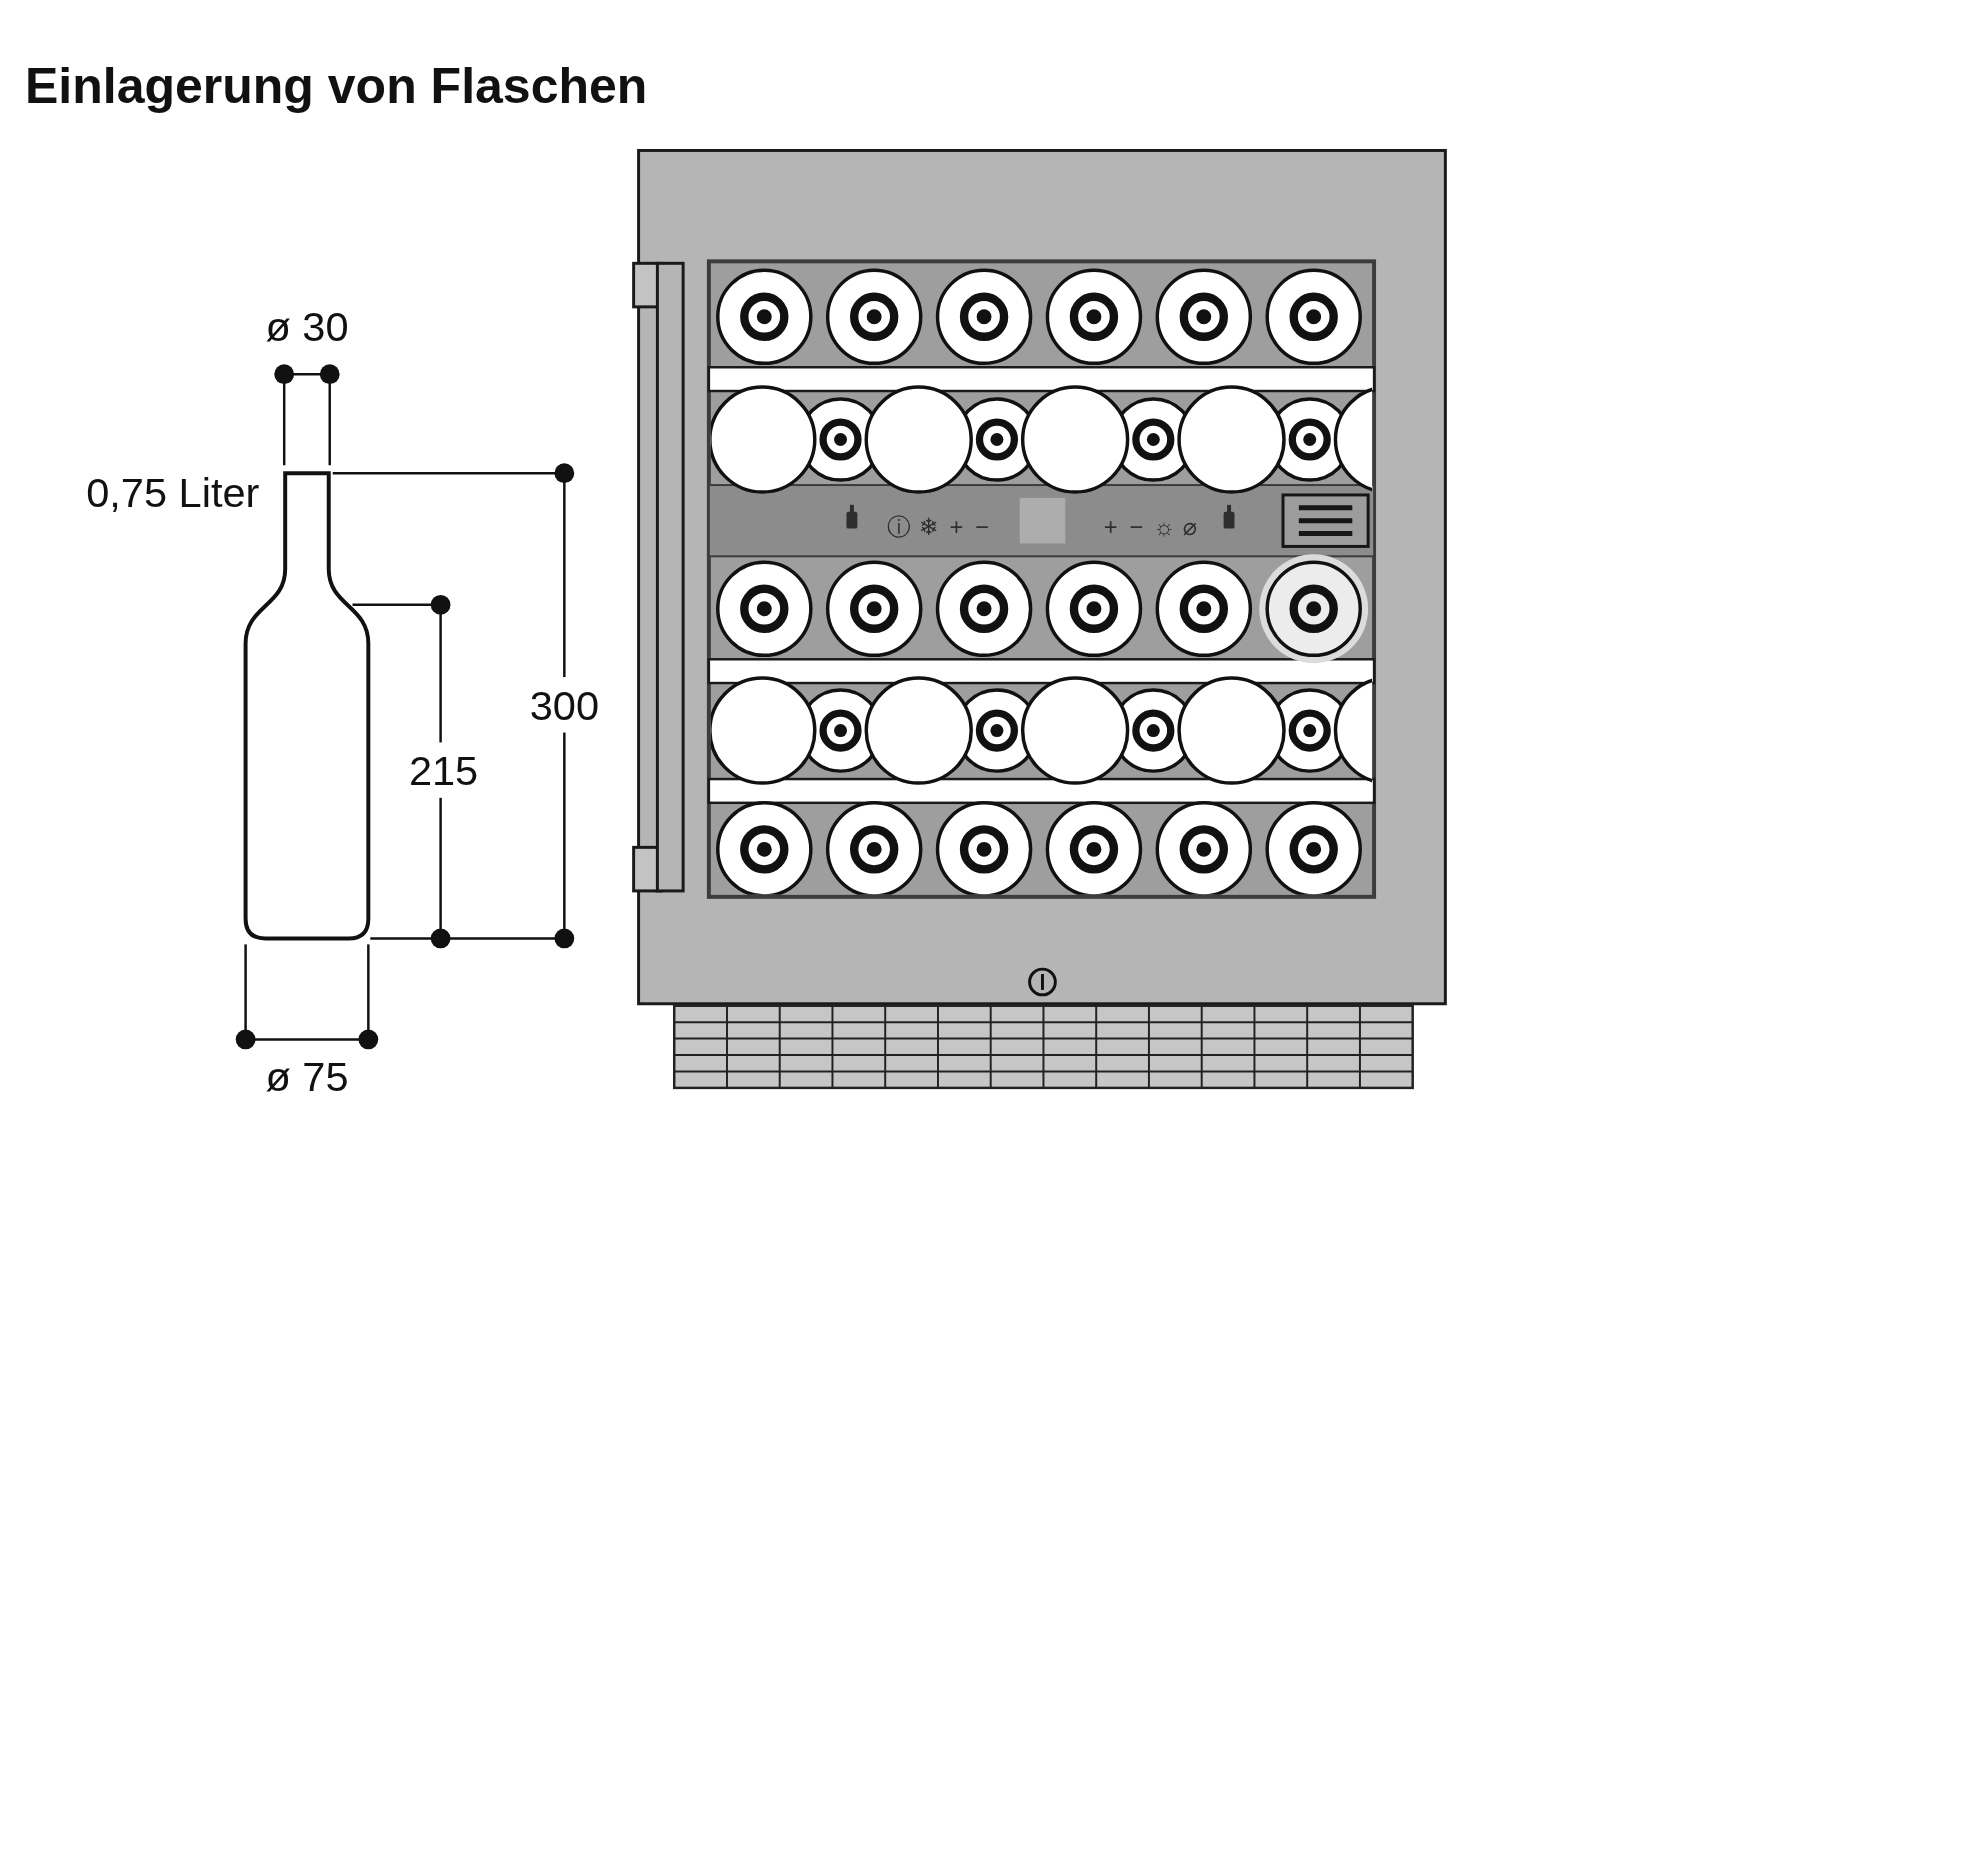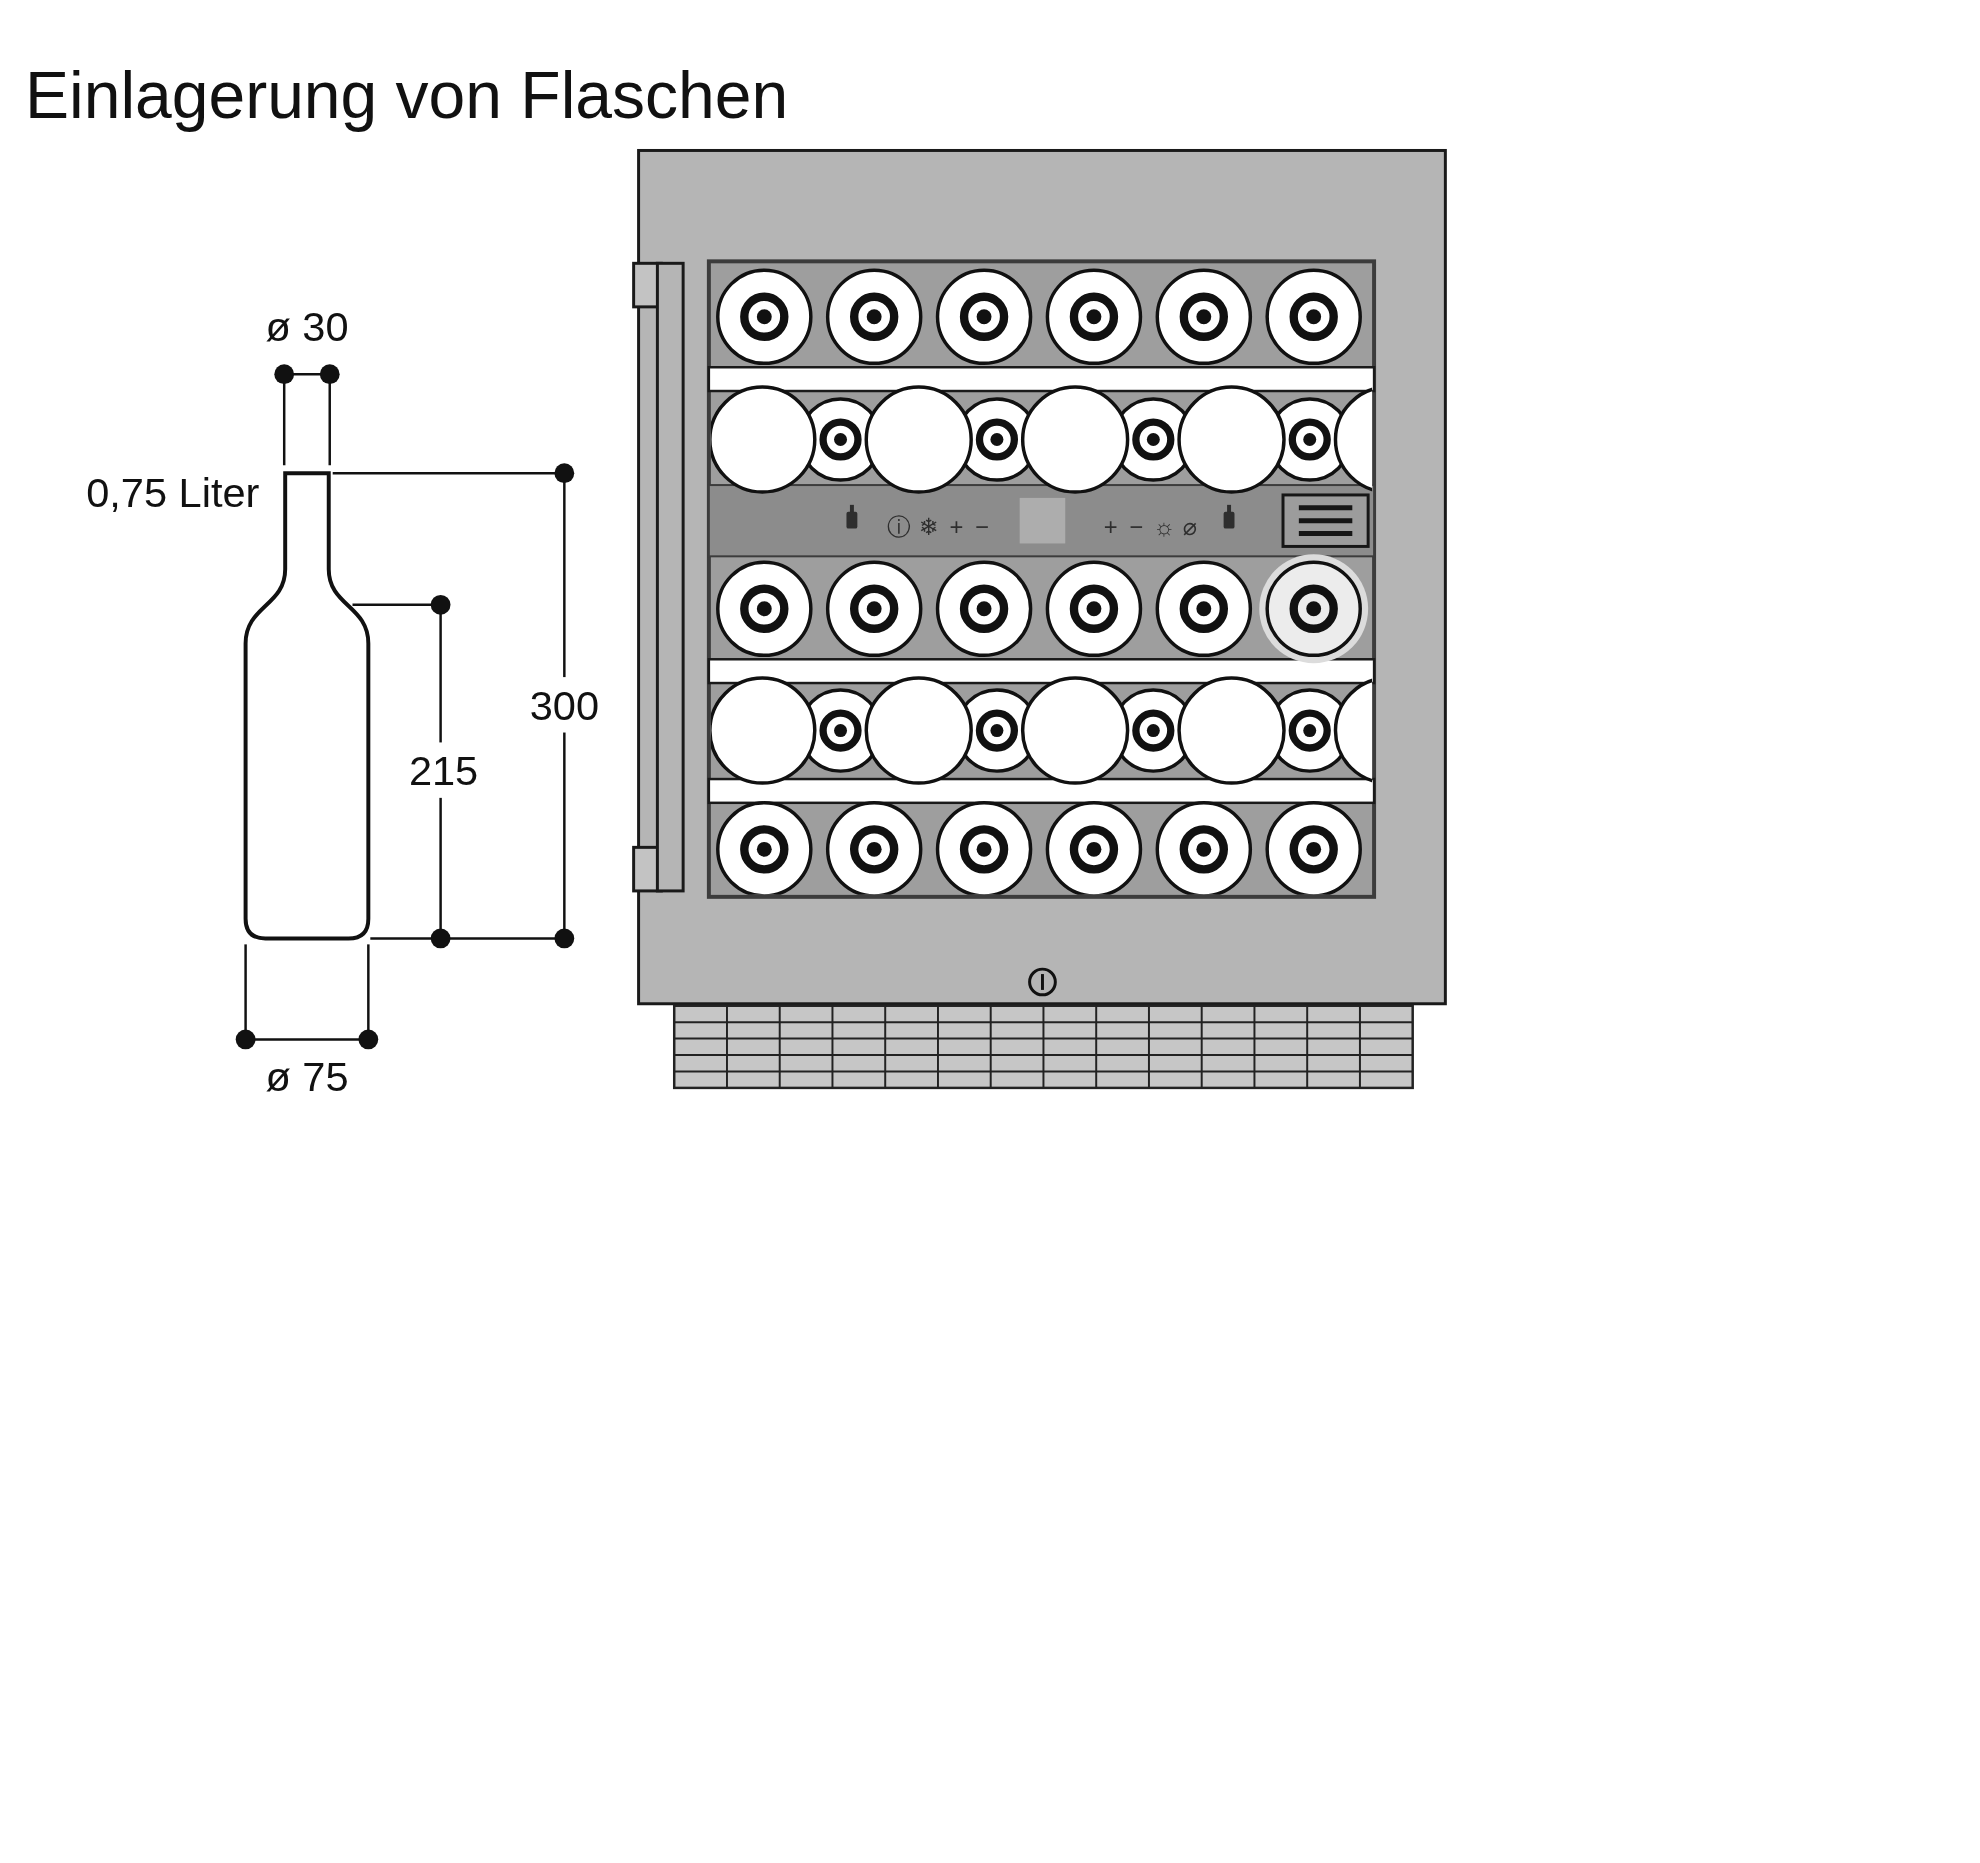--- a/index.html
+++ b/index.html
@@ -1,17 +1,17 @@
 <!DOCTYPE html>
 <html><head>
 <meta charset="utf-8">
 <style>
   html,body{margin:0;padding:0;background:#ffffff;}
   body{width:1980px;height:1863px;position:relative;font-family:"Liberation Sans",sans-serif;color:#111;}
-  h1#title{position:absolute;left:25px;top:57px;margin:0;font-size:66px;font-weight:400;letter-spacing:0;color:#111;}
+  h1#title{position:absolute;left:25px;top:57px;margin:0;font-size:50px;font-weight:700;letter-spacing:0;color:#111;}
   svg#scene{position:absolute;left:0;top:0;}
   .dim-label{font-family:"Liberation Sans",sans-serif;font-size:42px;fill:#111;}
   .panel-glyph{font-family:"Liberation Sans",sans-serif;font-size:24px;fill:#2e2e2e;}
 </style>
 </head>
 <body>
 
 <h1 id="title">Einlagerung von Flaschen</h1>
 
 <svg id="scene" width="1980" height="1863" viewBox="0 0 2000 1882">

